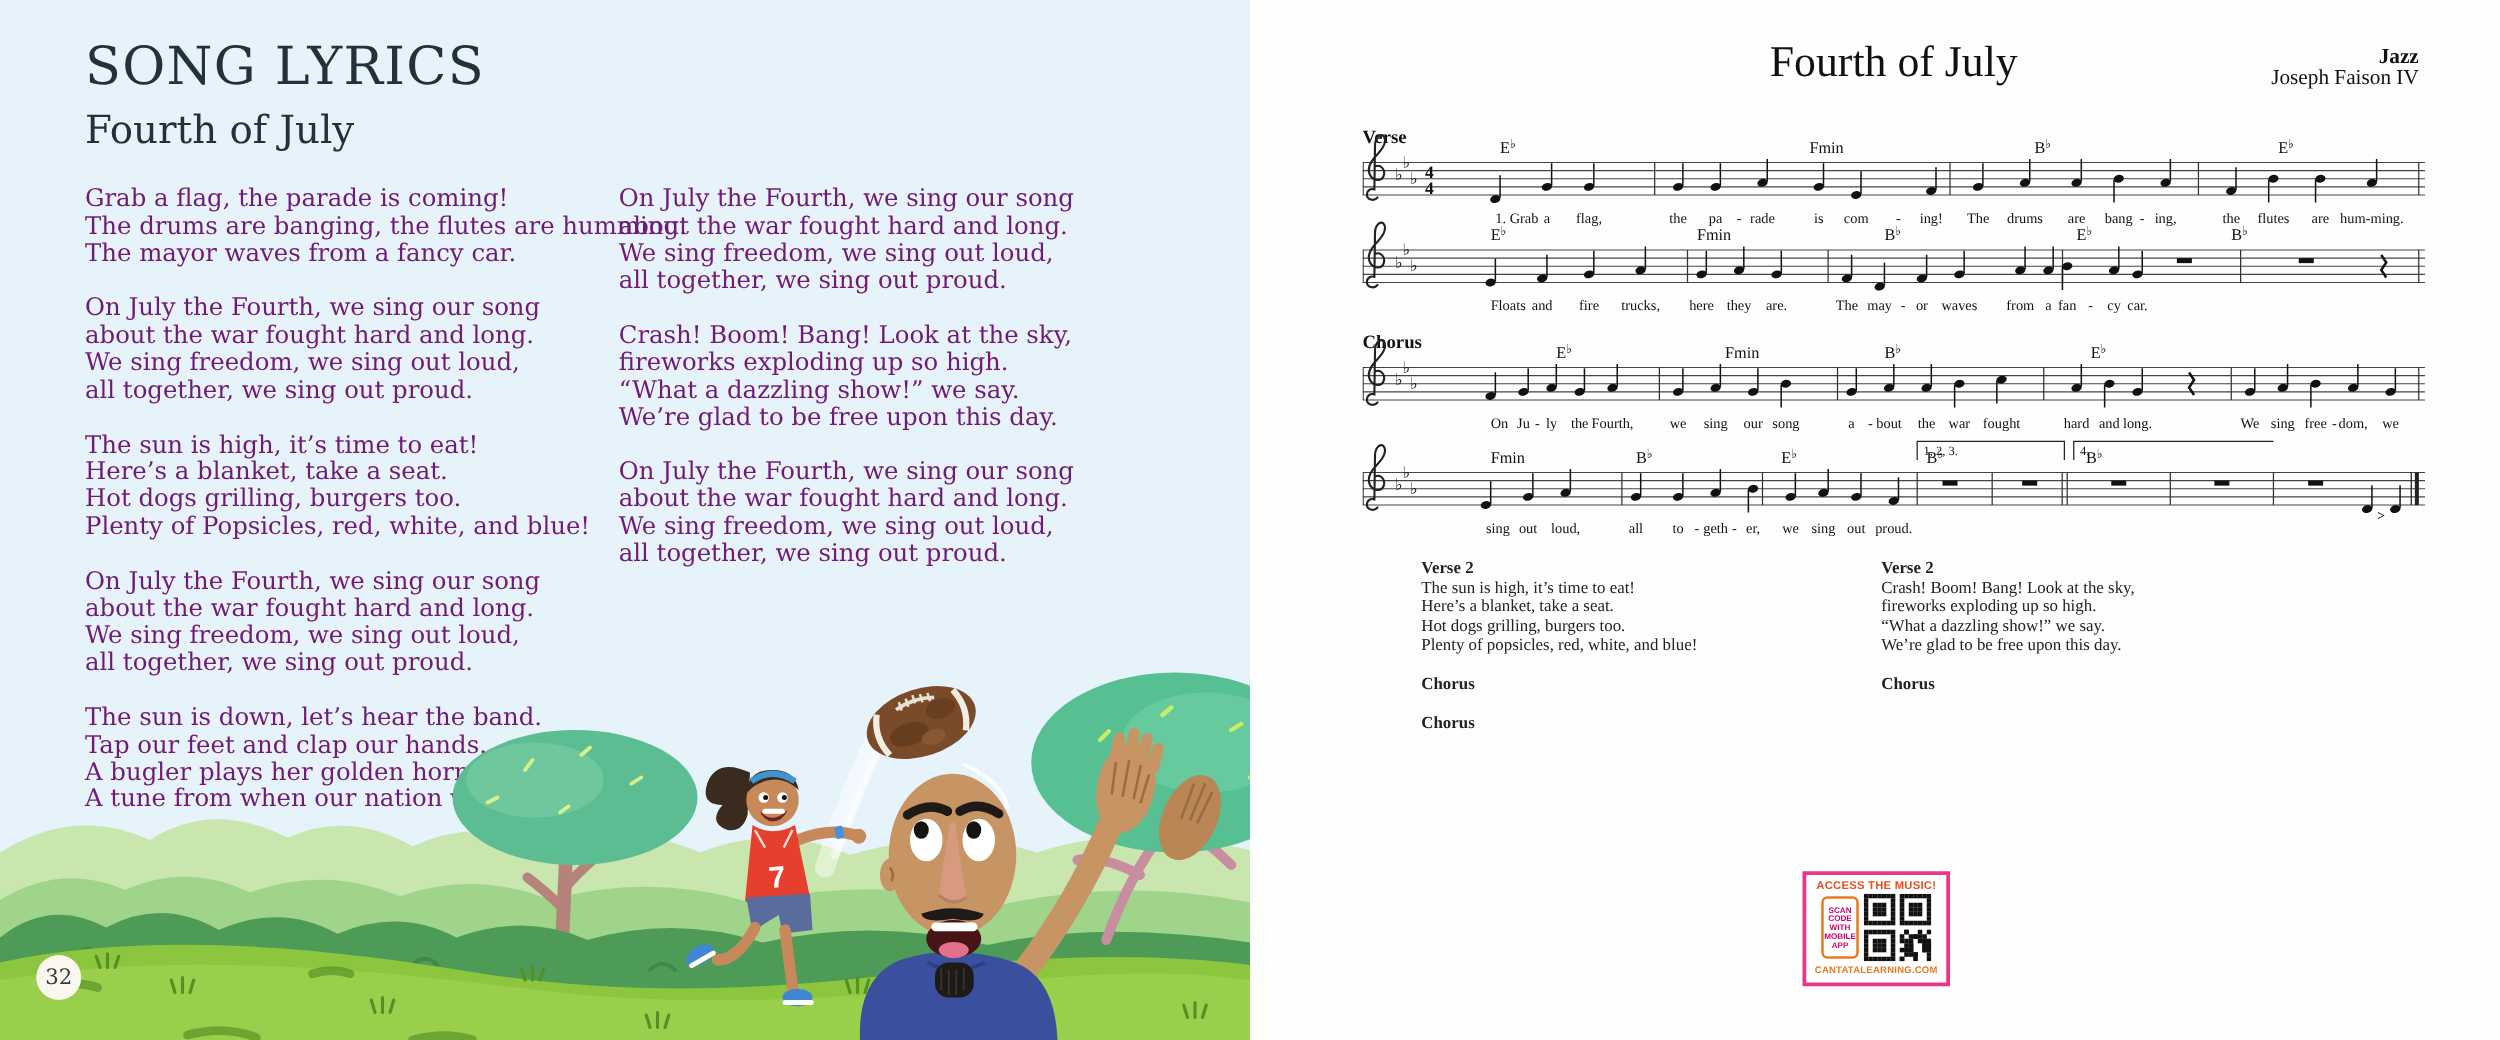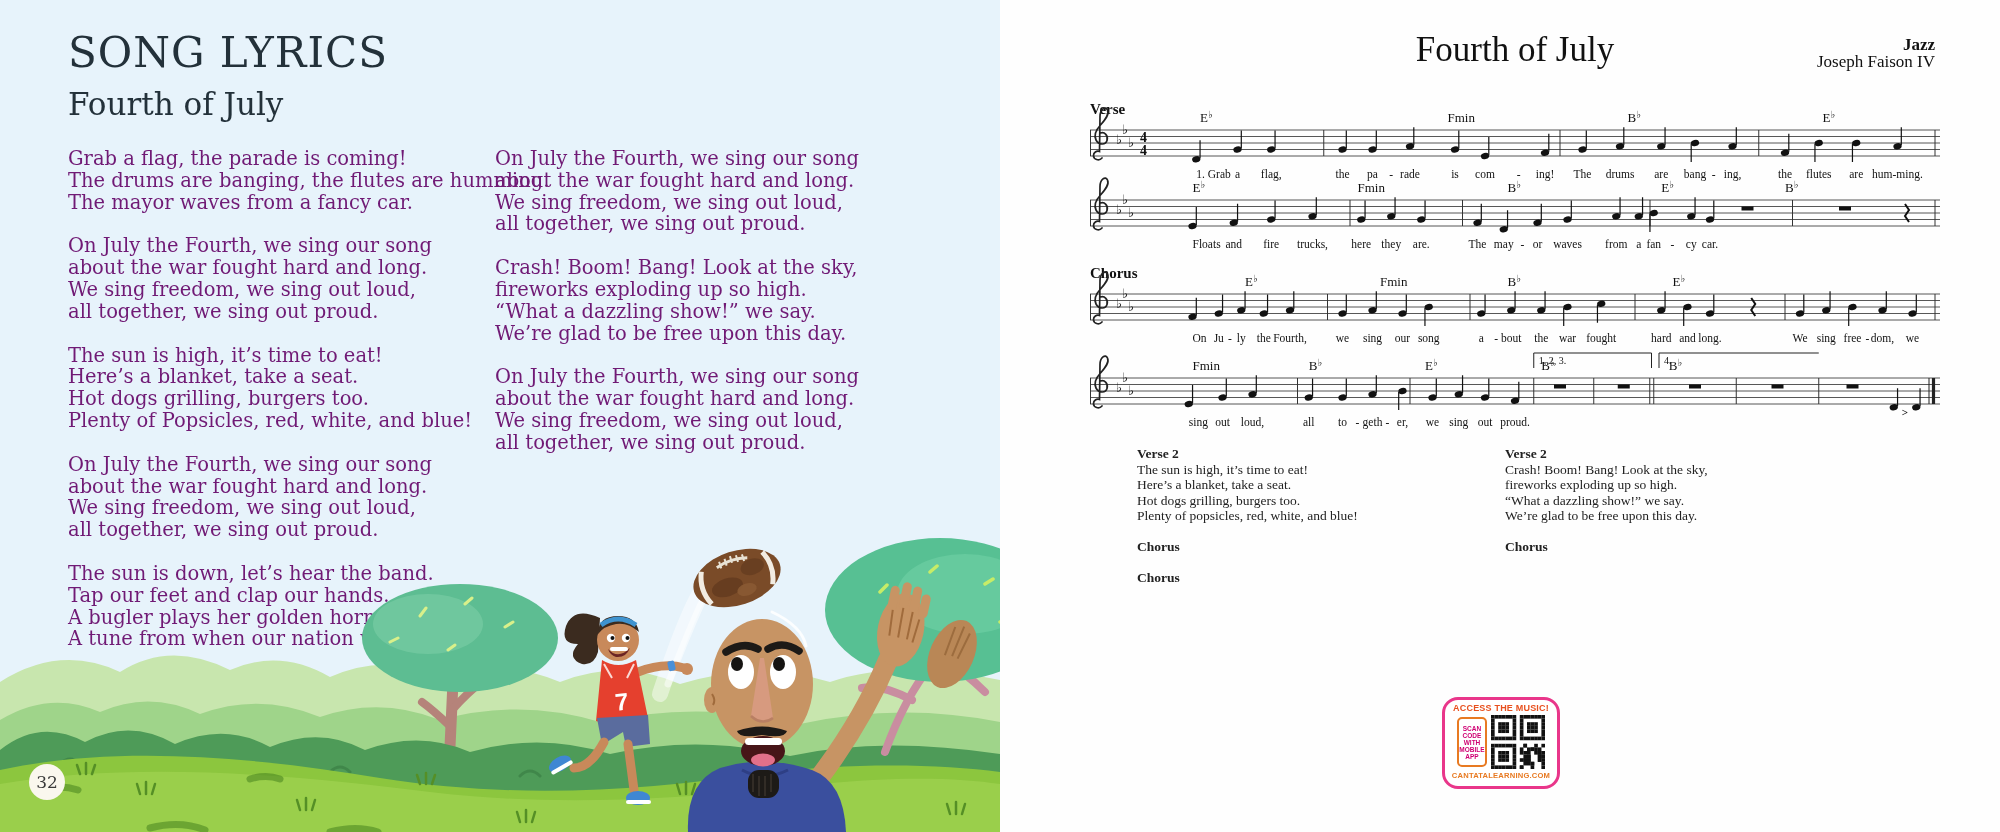--- a/index.html
+++ b/index.html
@@ -18,21 +18,21 @@
   .page-circle{position:absolute;left:29px;top:764px;width:36px;height:36px;border-radius:50%;background:#faf7ee;display:flex;align-items:center;justify-content:center;font-size:17px;color:#3a3a3a;}
   .music-title{position:absolute;left:90px;top:30px;width:850px;margin:0;text-align:center;font-size:35px;font-weight:400;color:#111;}
   .credit{position:absolute;left:700px;top:36px;width:235px;text-align:right;font-size:17px;line-height:17px;color:#111;}
   .credit .jazz{font-weight:bold;}
   .msys{position:absolute;left:90px;width:850px;height:86px;}
   .verse-col{position:absolute;width:340px;font-size:13.5px;line-height:15.6px;color:#222;}
   #vcol-0{left:137px;top:446px;}
   #vcol-1{left:505px;top:446px;}
   .vblock{margin:0 0 15px 0;}
   .vblock .vhead{font-weight:bold;}
-  .qr{position:absolute;left:442px;top:697px;width:118px;height:92px;border:3px solid var(--qr-pink,#e9368a);border-radius:16px;background:#fff;box-sizing:border-box;font-family:"Liberation Sans",sans-serif;display:flex;flex-direction:column;align-items:center;padding:3px 3px 2px 3px;}
+  .qr{position:absolute;left:442px;top:697px;width:118px;height:92px;border:3px solid var(--qr-pink,#e9368a);border-radius:0;background:#fff;box-sizing:border-box;font-family:"Liberation Sans",sans-serif;display:flex;flex-direction:column;align-items:center;padding:3px 3px 2px 3px;}
   .qr-head{font-size:9px;font-weight:bold;color:var(--qr-orange-red,#e8501e);letter-spacing:0.2px;white-space:nowrap;}
   .qr-mid{display:flex;flex-direction:row;align-items:center;gap:4px;margin-top:2px;}
   .phone{width:30px;height:50px;border:2.5px solid var(--qr-orange,#e87a22);border-radius:5px;box-sizing:border-box;display:flex;flex-direction:column;align-items:center;justify-content:center;}
   .phone div{font-size:6.5px;font-weight:bold;color:var(--qr-magenta,#cf0072);line-height:7px;text-align:center;}
   .qr-foot{font-size:7.6px;font-weight:bold;color:var(--qr-orange,#e87a22);margin-top:2px;letter-spacing:0.2px;white-space:nowrap;}
   .ital{}
 </style>
 </head>
 <body>
 

